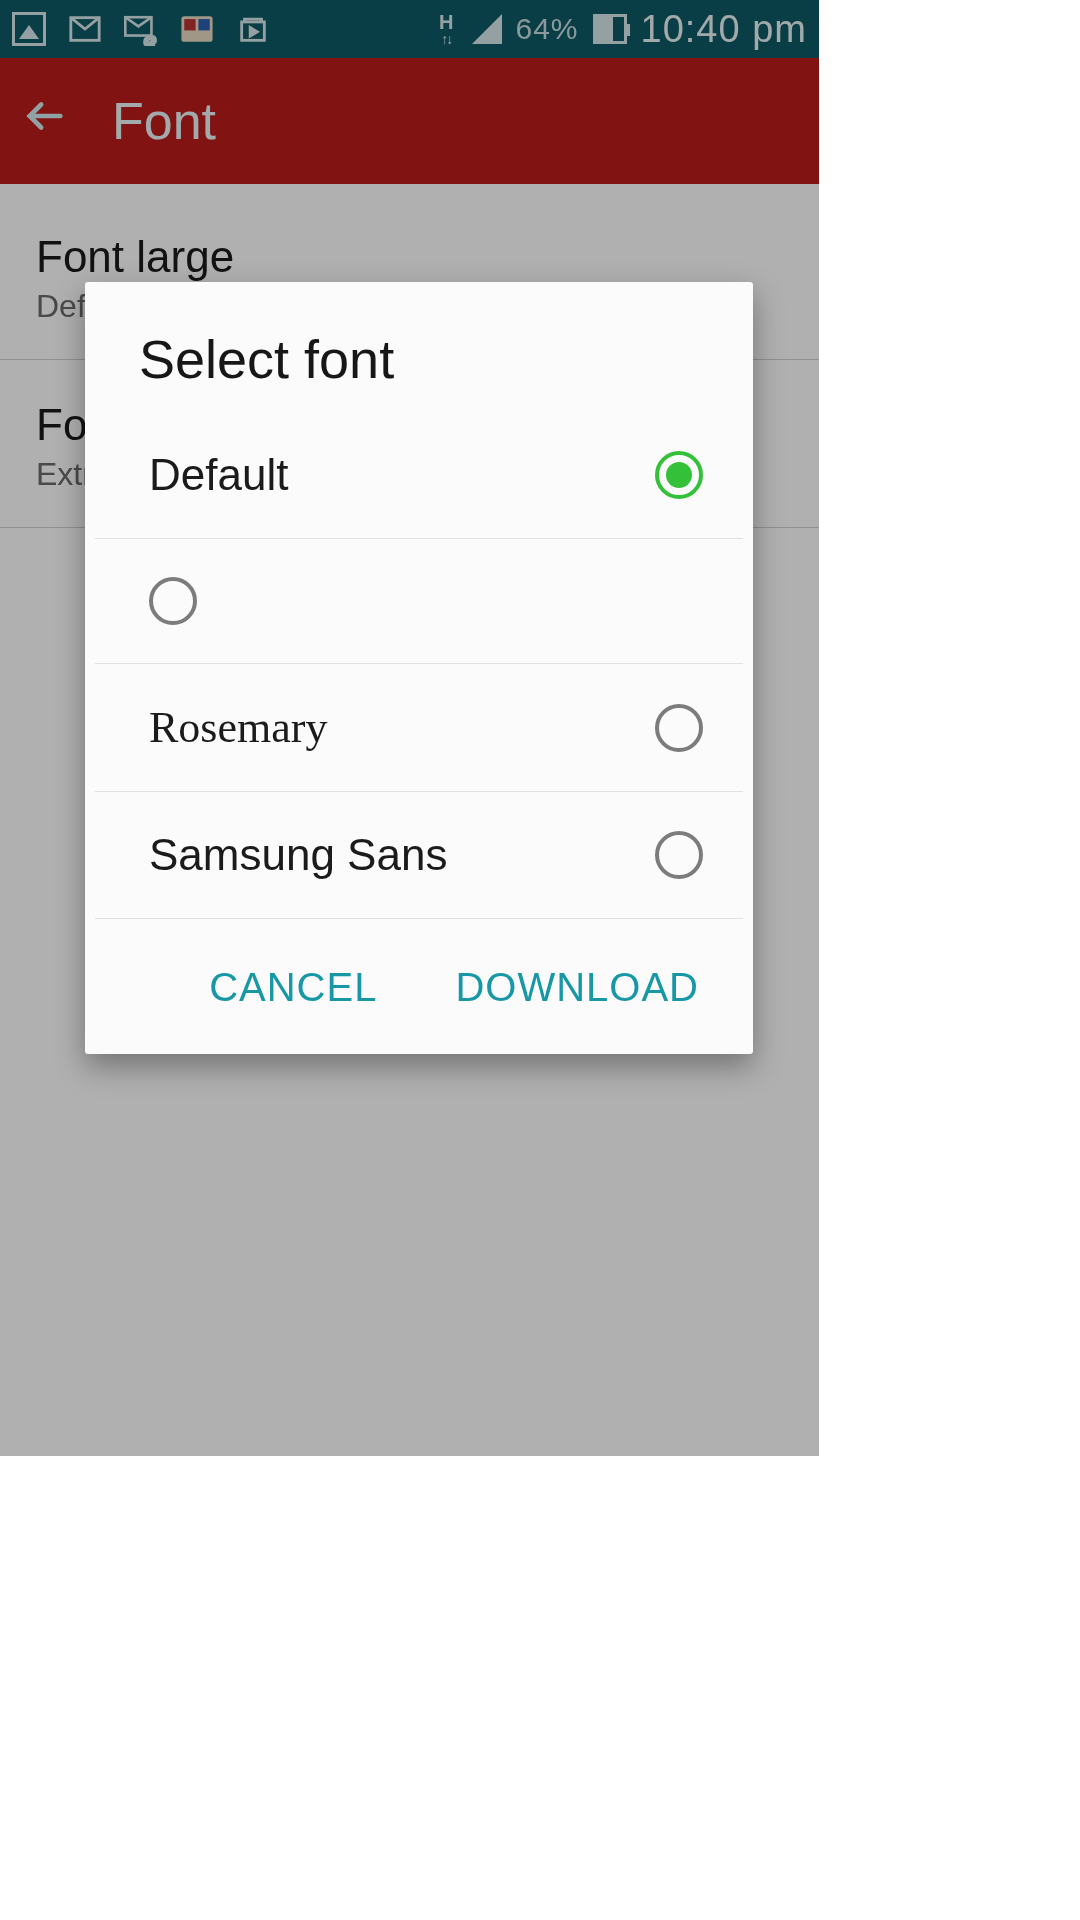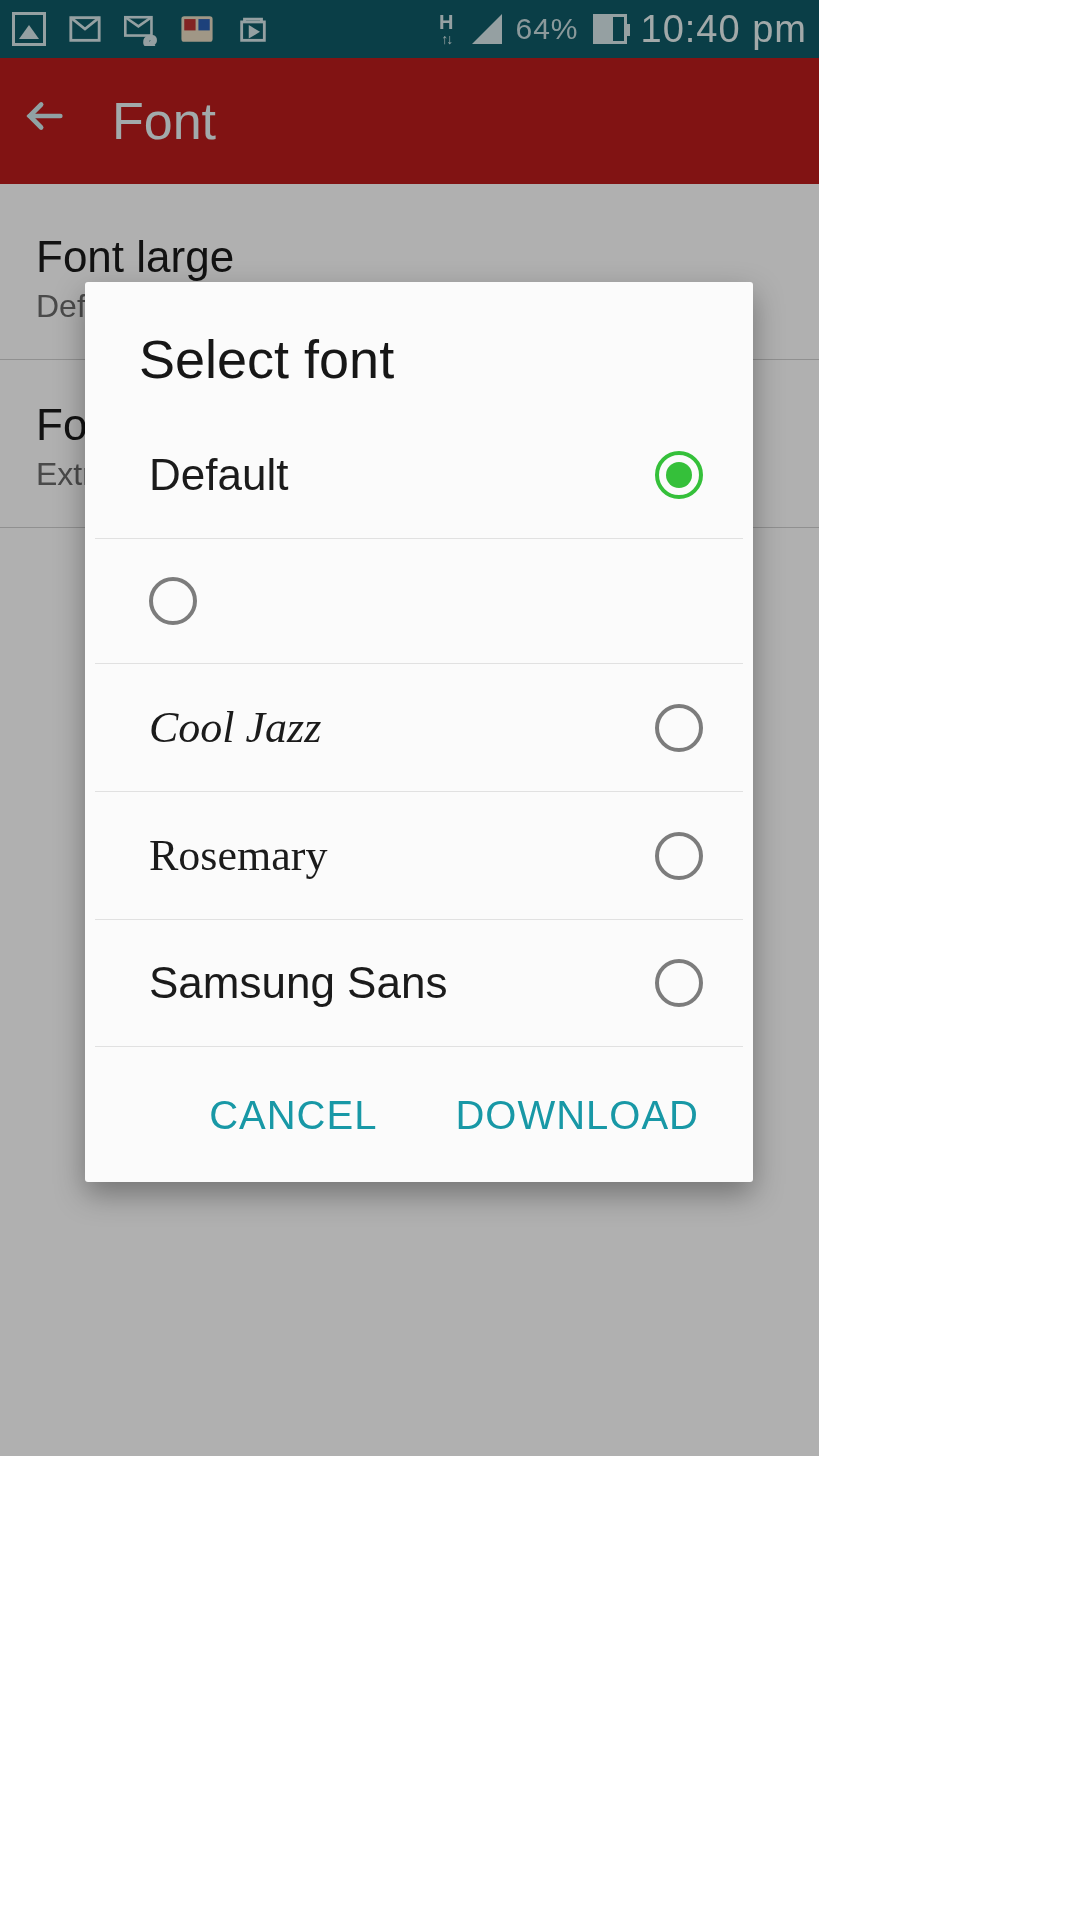--- a/index.html
+++ b/index.html
@@ -188,24 +188,20 @@
     <div class="dialog-title">Select font</div>
 
     <div class="font-option">
       <span class="font-label">Default</span>
       <span class="radio selected"></span>
     </div>
     <div class="font-option">
       <span class="radio"></span>
     </div>
     <div class="font-option">
-      <span class="font-label f2">Cool Jazz</span>
-      <span class="radio"></span>
-    </div>
-    <div class="font-option">
       <span class="font-label f3">Rosemary</span>
       <span class="radio"></span>
     </div>
     <div class="font-option">
       <span class="font-label f4">Samsung Sans</span>
       <span class="radio"></span>
     </div>
 
     <div class="dialog-actions">
       <span>CANCEL</span>

